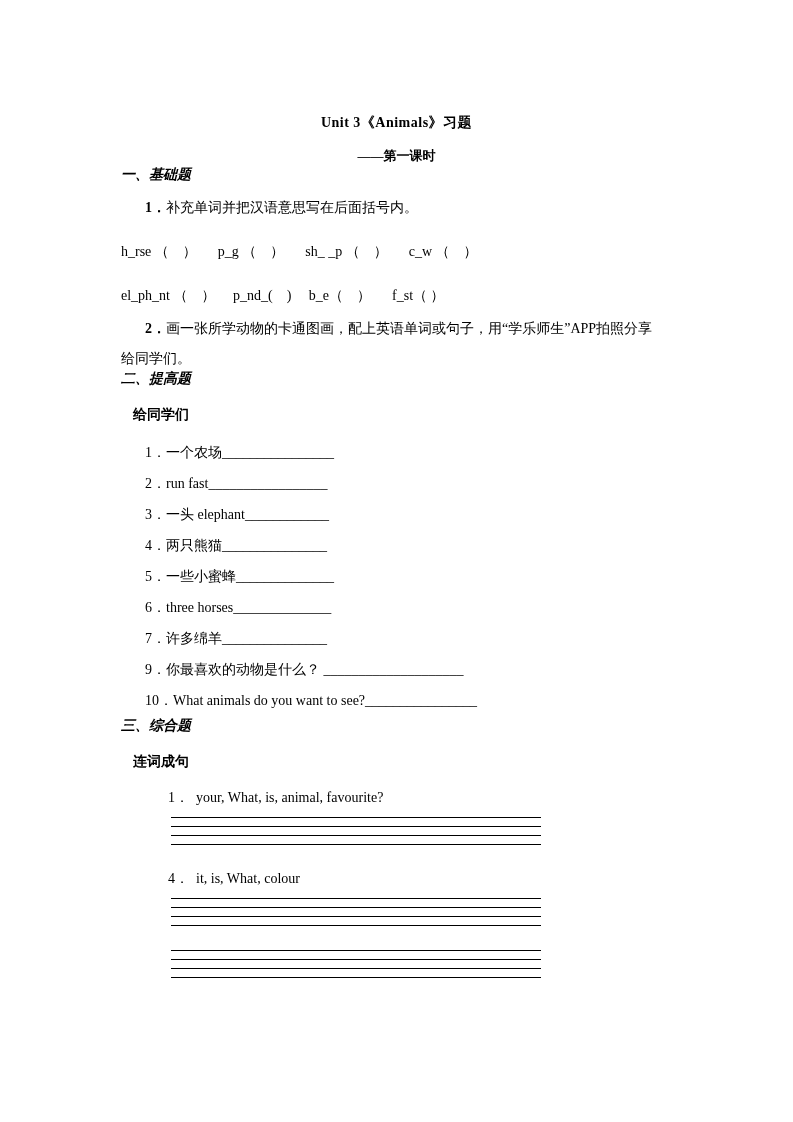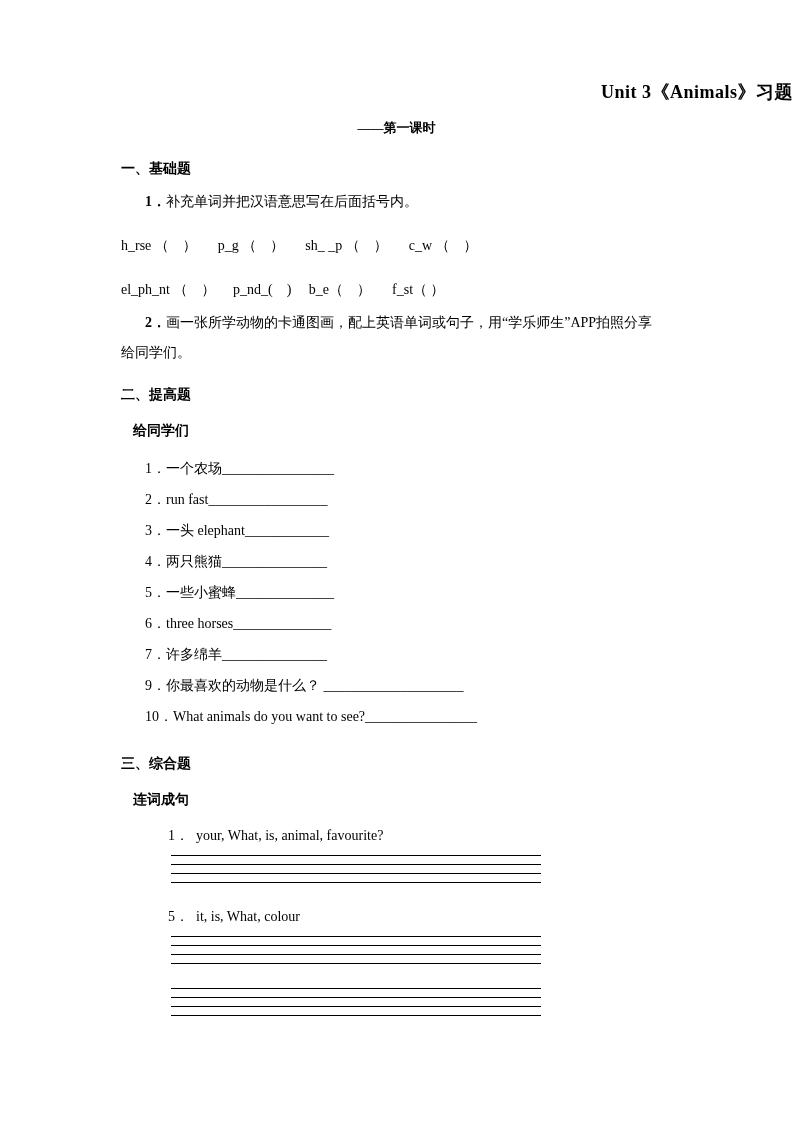--- a/index.html
+++ b/index.html
@@ -9,41 +9,41 @@
     font-family: "Liberation Serif", "DejaVu Serif", serif;
     color: #000000;
   }
   .page {
     position: relative;
     width: 793px; height: 1122px;
     background: #ffffff;
     overflow: hidden;
   }
   .title {
-    padding-top: 80px;
-    text-align: right;
-    font-size: 18px;
+    padding-top: 114px;
+    text-align: center;
+    font-size: 14px;
     font-weight: 700;
     letter-spacing: 0.5px;
   }
   .subtitle {
     margin-top: 15px;
     text-align: center;
     font-size: 13px;
     font-weight: 700;
   }
   .content {
     margin-left: 121px;
     width: 556px;
     font-size: 14px;
     line-height: 20px;
   }
   .sec-heading {
     font-weight: 700;
-    margin-top: 22px;
+    font-style: italic;
   }
   .q { margin-top: 13px; margin-left: 24px; }
   .qnum { font-weight: 700; }
   .q-cont { margin-top: 10px; margin-left: 0; }
   .word-row {
     margin-top: 24px;
     white-space: pre;
   }
   .sub-heading {
     margin-top: 16px;
@@ -99,21 +99,21 @@
       <div class="s3-item">1．  your, What, is, animal, favourite?</div>
       <div class="line-group">
         <div class="answer-line"></div>
         <div class="answer-line"></div>
         <div class="answer-line"></div>
         <div class="answer-line"></div>
       </div>
     </div>
 
     <div class="s3-group">
-      <div class="s3-item">5．  it, is, What, colour</div>
+      <div class="s3-item">4．  it, is, What, colour</div>
       <div class="line-group">
         <div class="answer-line"></div>
         <div class="answer-line"></div>
         <div class="answer-line"></div>
         <div class="answer-line"></div>
       </div>
     </div>
 
     <div class="s3-group">
       <div class="line-group">

